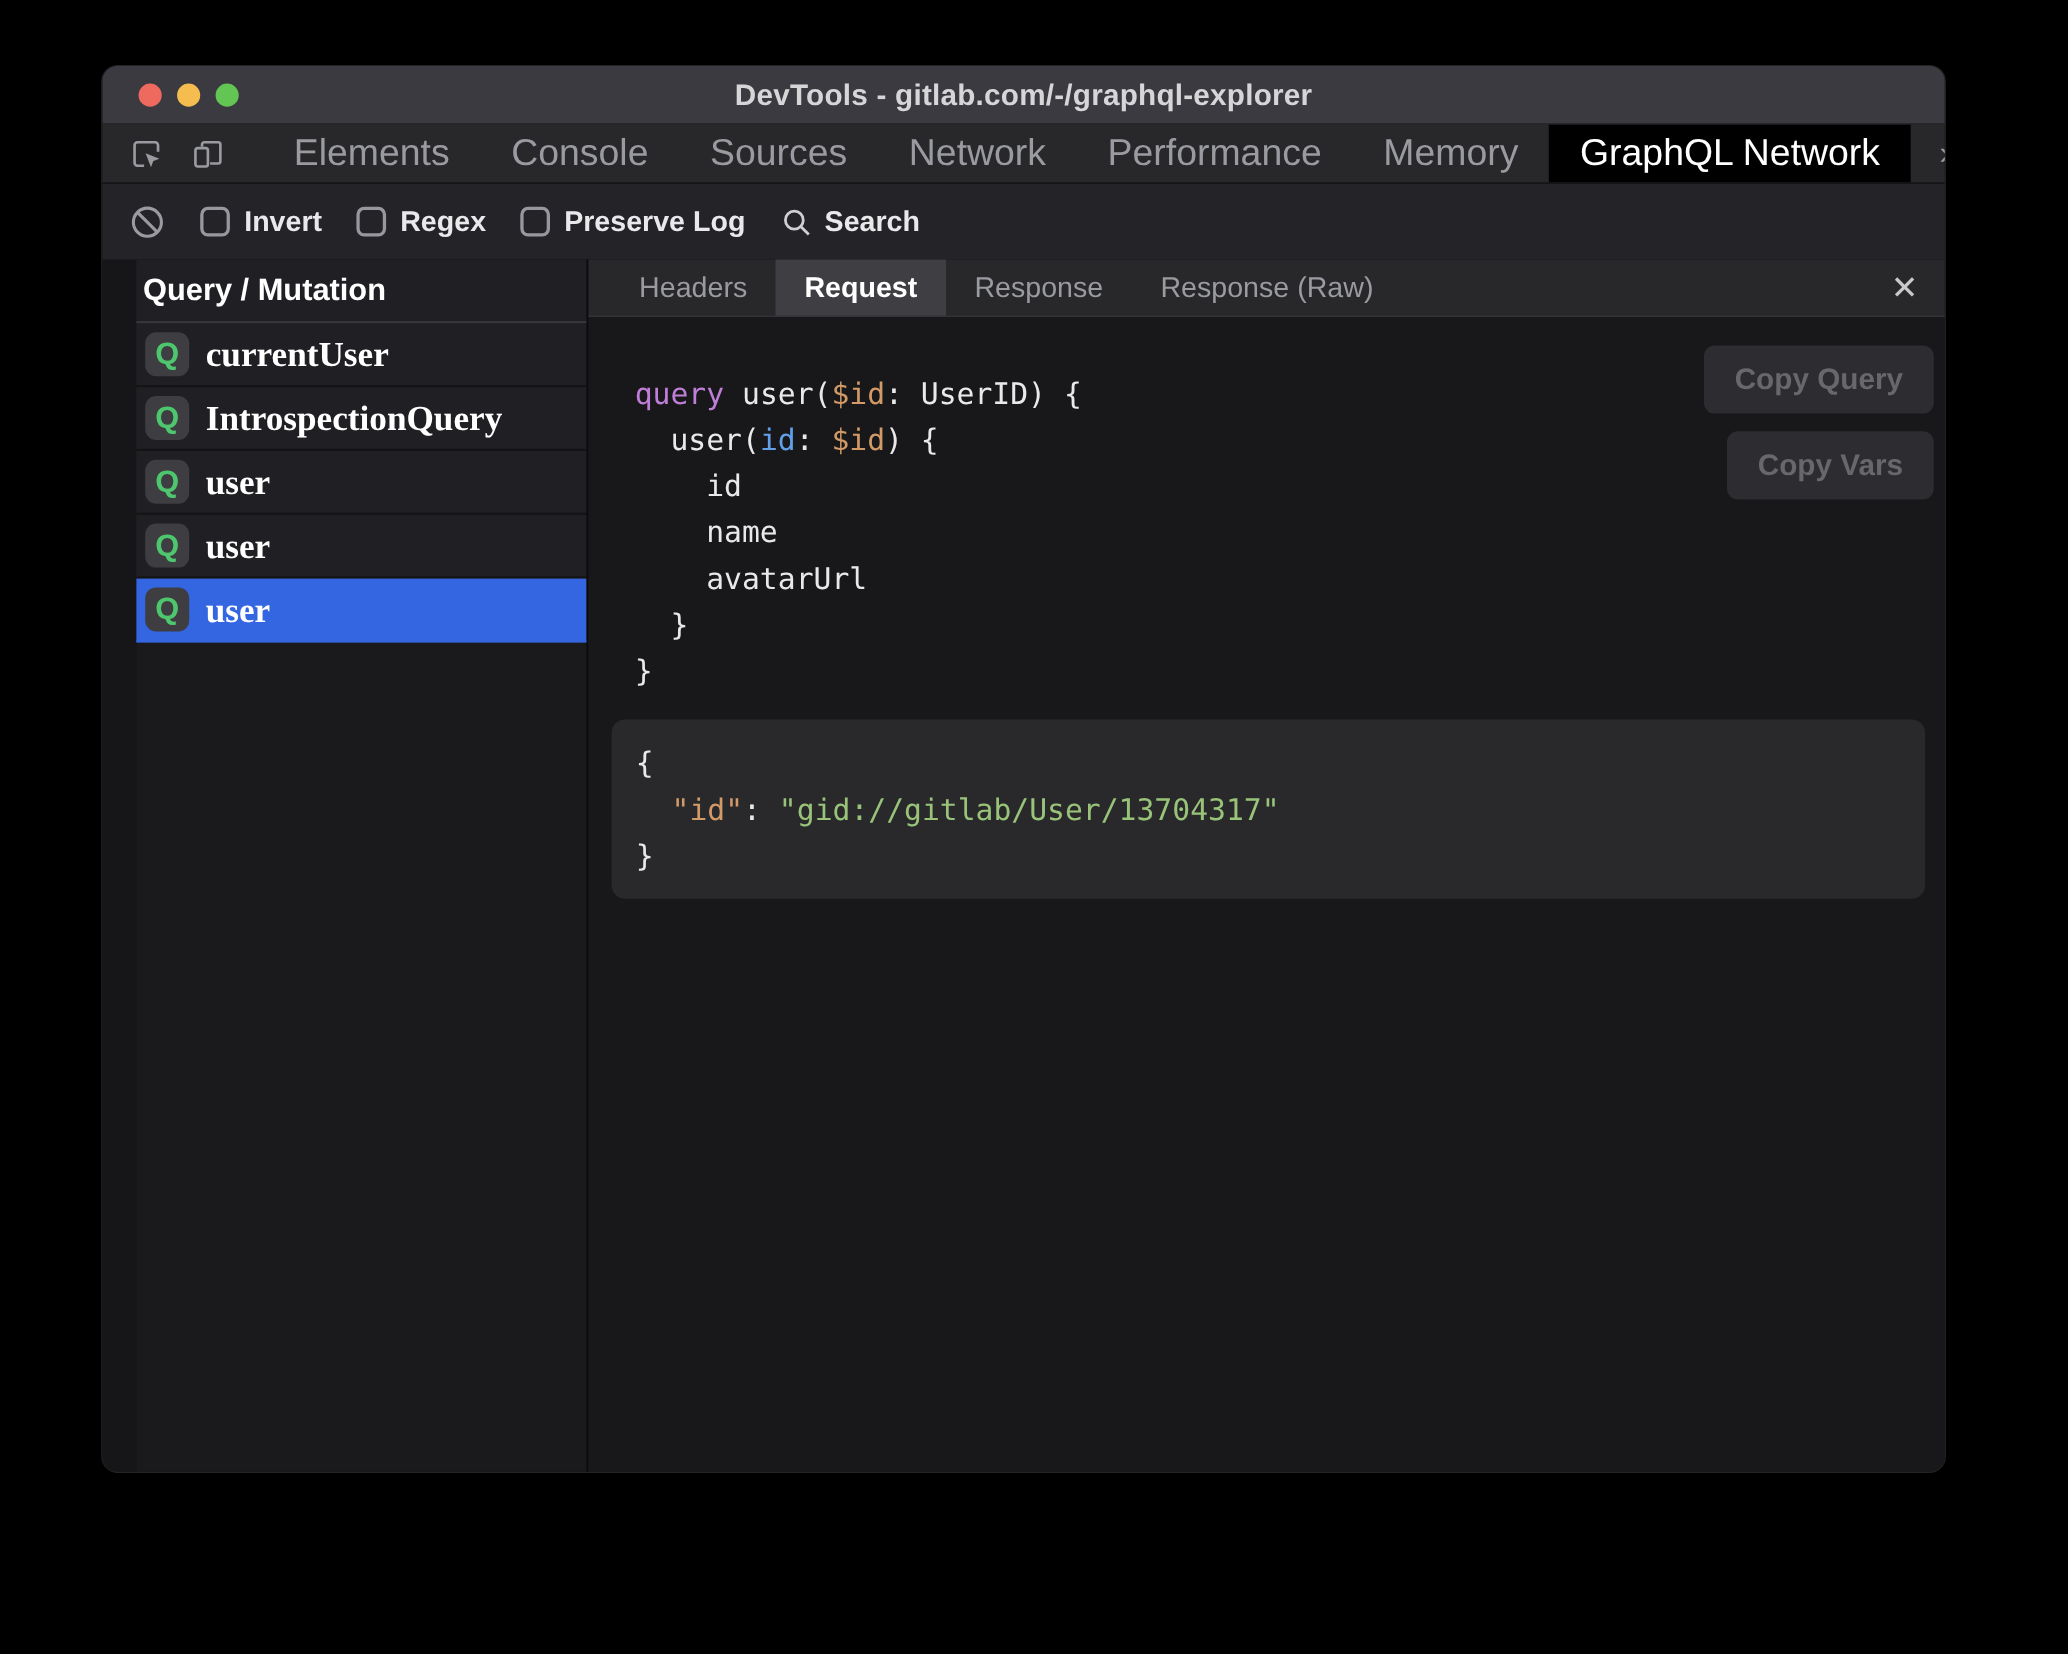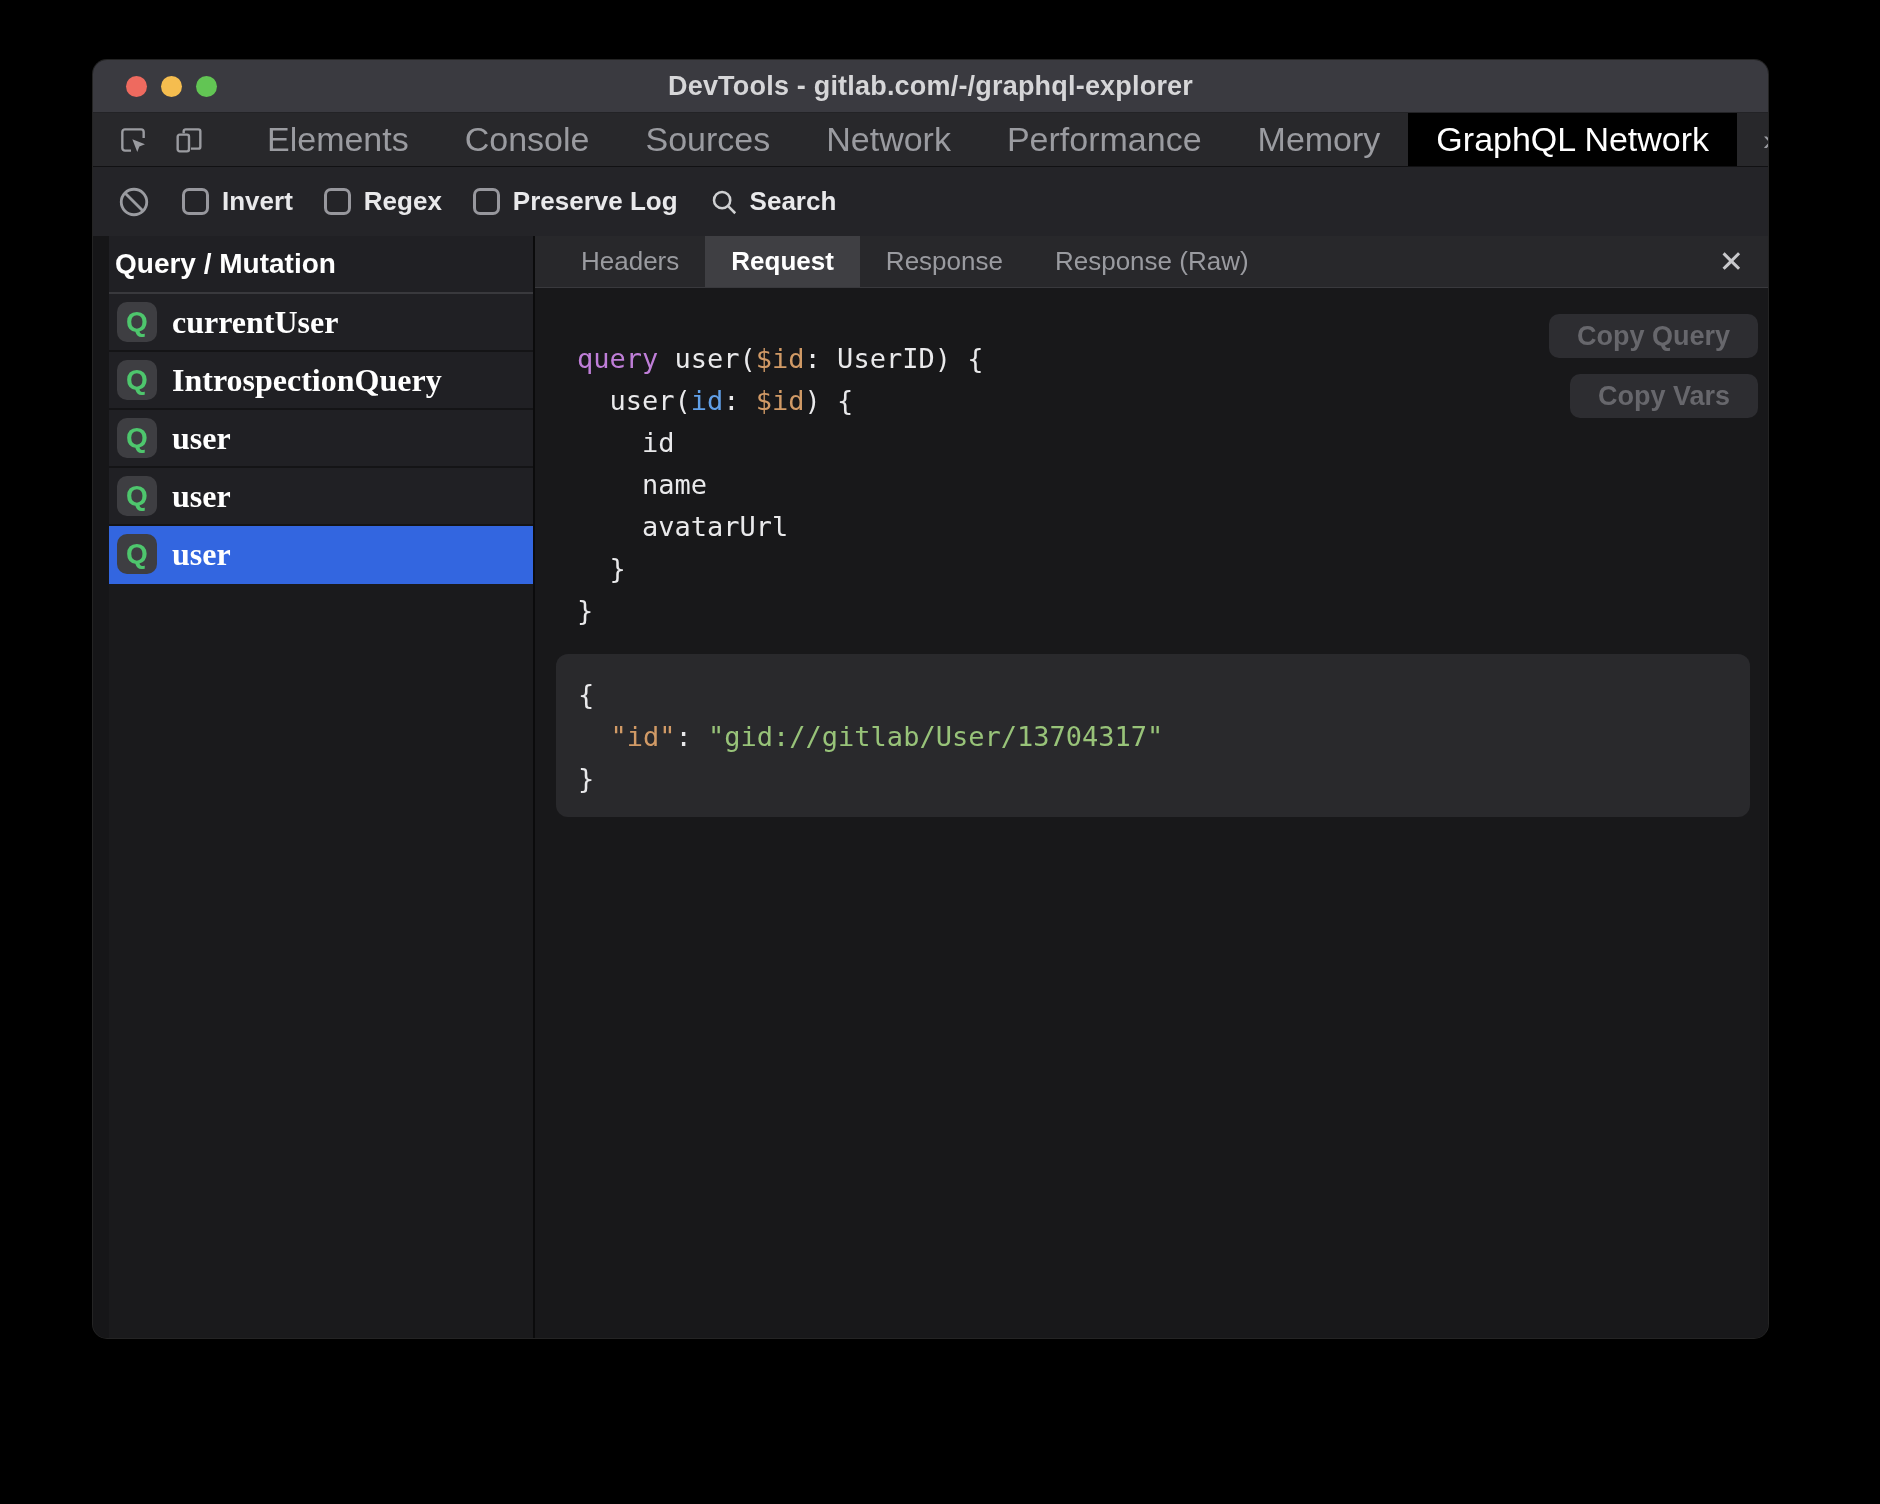--- a/index.html
+++ b/index.html
@@ -41,21 +41,21 @@
                   font-size:26px; padding:0 18px; outline:none; font-family:"Liberation Sans",sans-serif; }
   .filter-input::placeholder { color:#7f7f85; }
   .checkbox-group { display:flex; align-items:center; gap:13px; margin-left:31px; }
   .checkbox { width:27px; height:27px; border:3px solid #97979d; border-radius:7px; background:transparent; }
   .check-label { color:#e9e9eb; font-size:26px; font-weight:700; white-space:nowrap; }
   .search-group { display:flex; align-items:center; gap:11px; margin-left:31px; }
 
   
   .panels { flex:1; display:flex; min-height:0; }
   .sidebar { width:442px; flex:0 0 442px; background:#161618; border-right:2px solid #0b0b0c;
-             display:flex; flex-direction:column; padding-left:16px; }
+             display:flex; flex-direction:column; padding-left:31px; }
   .sidebar-inner { flex:1; background:#1a1a1c; display:flex; flex-direction:column; }
   .sidebar-header { height:58px; flex:0 0 58px; background:#202024; border-bottom:2px solid #39393d;
                     display:flex; align-items:center; padding-left:6px;
                     color:#fff; font-size:28px; font-weight:700; }
   .q-row { height:58px; flex:0 0 58px; background:#202024; border-bottom:2px solid #141416;
            display:flex; align-items:center; padding-left:8px; gap:15px; cursor:default; }
   .q-row.selected { background:#3366e0; border-bottom-color:#3366e0; }
   .q-badge { width:40px; height:40px; border-radius:10px; background:#3e3e42; flex:0 0 40px;
              display:flex; align-items:center; justify-content:center;
              color:#4ec66d; font-size:28px; font-weight:800; }
@@ -76,21 +76,21 @@
   .tok-kw  { color:#bf7ed8; }
   .tok-var { color:#d19a66; }
   .tok-arg { color:#61a0e8; }
   .tok-key { color:#d19a66; }
   .tok-str { color:#98c379; }
   .vars-box { margin:22px 18px 0 21px; background:#29292c; border-radius:12px;
               padding:20px 24px 17px 22px; }
   .copy-btns { position:absolute; top:26px; right:10px; display:flex; flex-direction:column;
                align-items:flex-end; gap:16px; }
   .copy-btn { background:#2d2d31; color:#67676c; font-size:27px; font-weight:700;
-              height:44px; border-radius:10px; border:none; padding:0 28px;
+              height:62px; border-radius:10px; border:none; padding:0 28px;
               display:flex; align-items:center; font-family:"Liberation Sans",sans-serif; }
 
   .footer { height:55px; flex:0 0 55px; background:#242428; border-top:1px solid #3c3c40;
             display:flex; align-items:center; padding:0 26px; }
   .autoformat { display:flex; align-items:center; gap:13px; }
   .autoformat-label { color:#d8d8da; font-size:27px; font-weight:700; }
   .footer-spacer { flex:1; }
   .support-label { color:#cfcfd1; font-size:27px; font-weight:700; }
 </style>
 </head>

